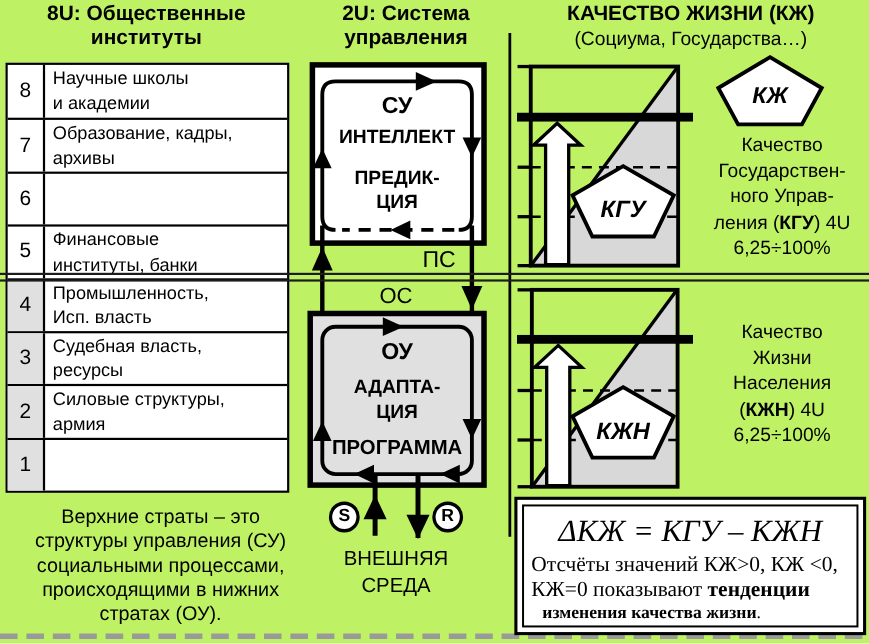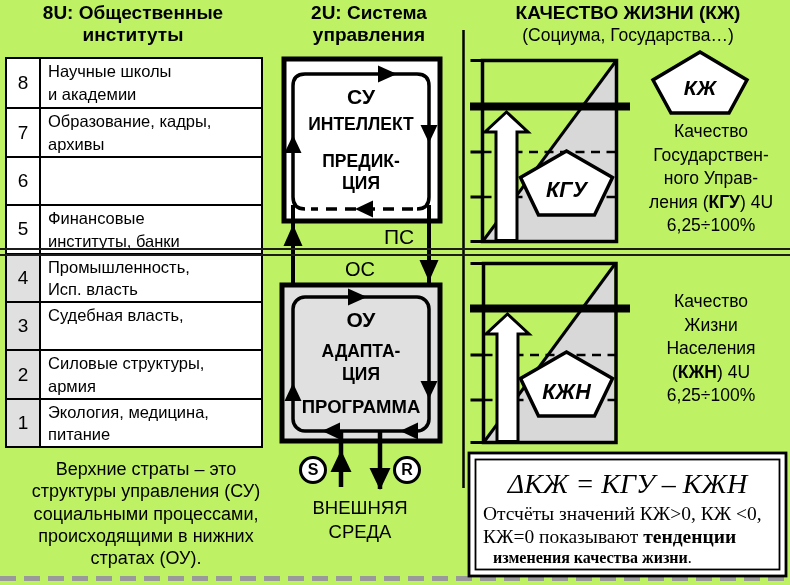--- a/index.html
+++ b/index.html
@@ -156,35 +156,32 @@
       <div class="tnum g">4</div>
       <div class="ttxt">
           <span>Промышленность,</span>
           <span>Исп. власть</span>
         </div>
     </div>
     <div class="trow">
       <div class="tnum g">3</div>
       <div class="ttxt">
           <span>Судебная власть,</span>
+          <span>ресурсы</span>
         </div>
     </div>
     <div class="trow">
       <div class="tnum g">2</div>
       <div class="ttxt">
           <span>Силовые структуры,</span>
           <span>армия</span>
         </div>
     </div>
     <div class="trow">
       <div class="tnum g">1</div>
-      <div class="ttxt">
-          <span>Экология, медицина,</span>
-          <span>питание</span>
-        </div>
     </div>
   </div>
 
   <div class="t ctr pre" style="left:0;top:458px;width:268px;font-size:18px;line-height:22.3px;padding-left:12px;">Верхние страты – это
 структуры управления (СУ)
 социальными процессами,
 происходящими в нижних
 стратах (ОУ).</div>
 
   <div class="t ctr pre b" style="left:288px;top:2px;width:162px;font-size:19px;line-height:22px;">2U: Система

